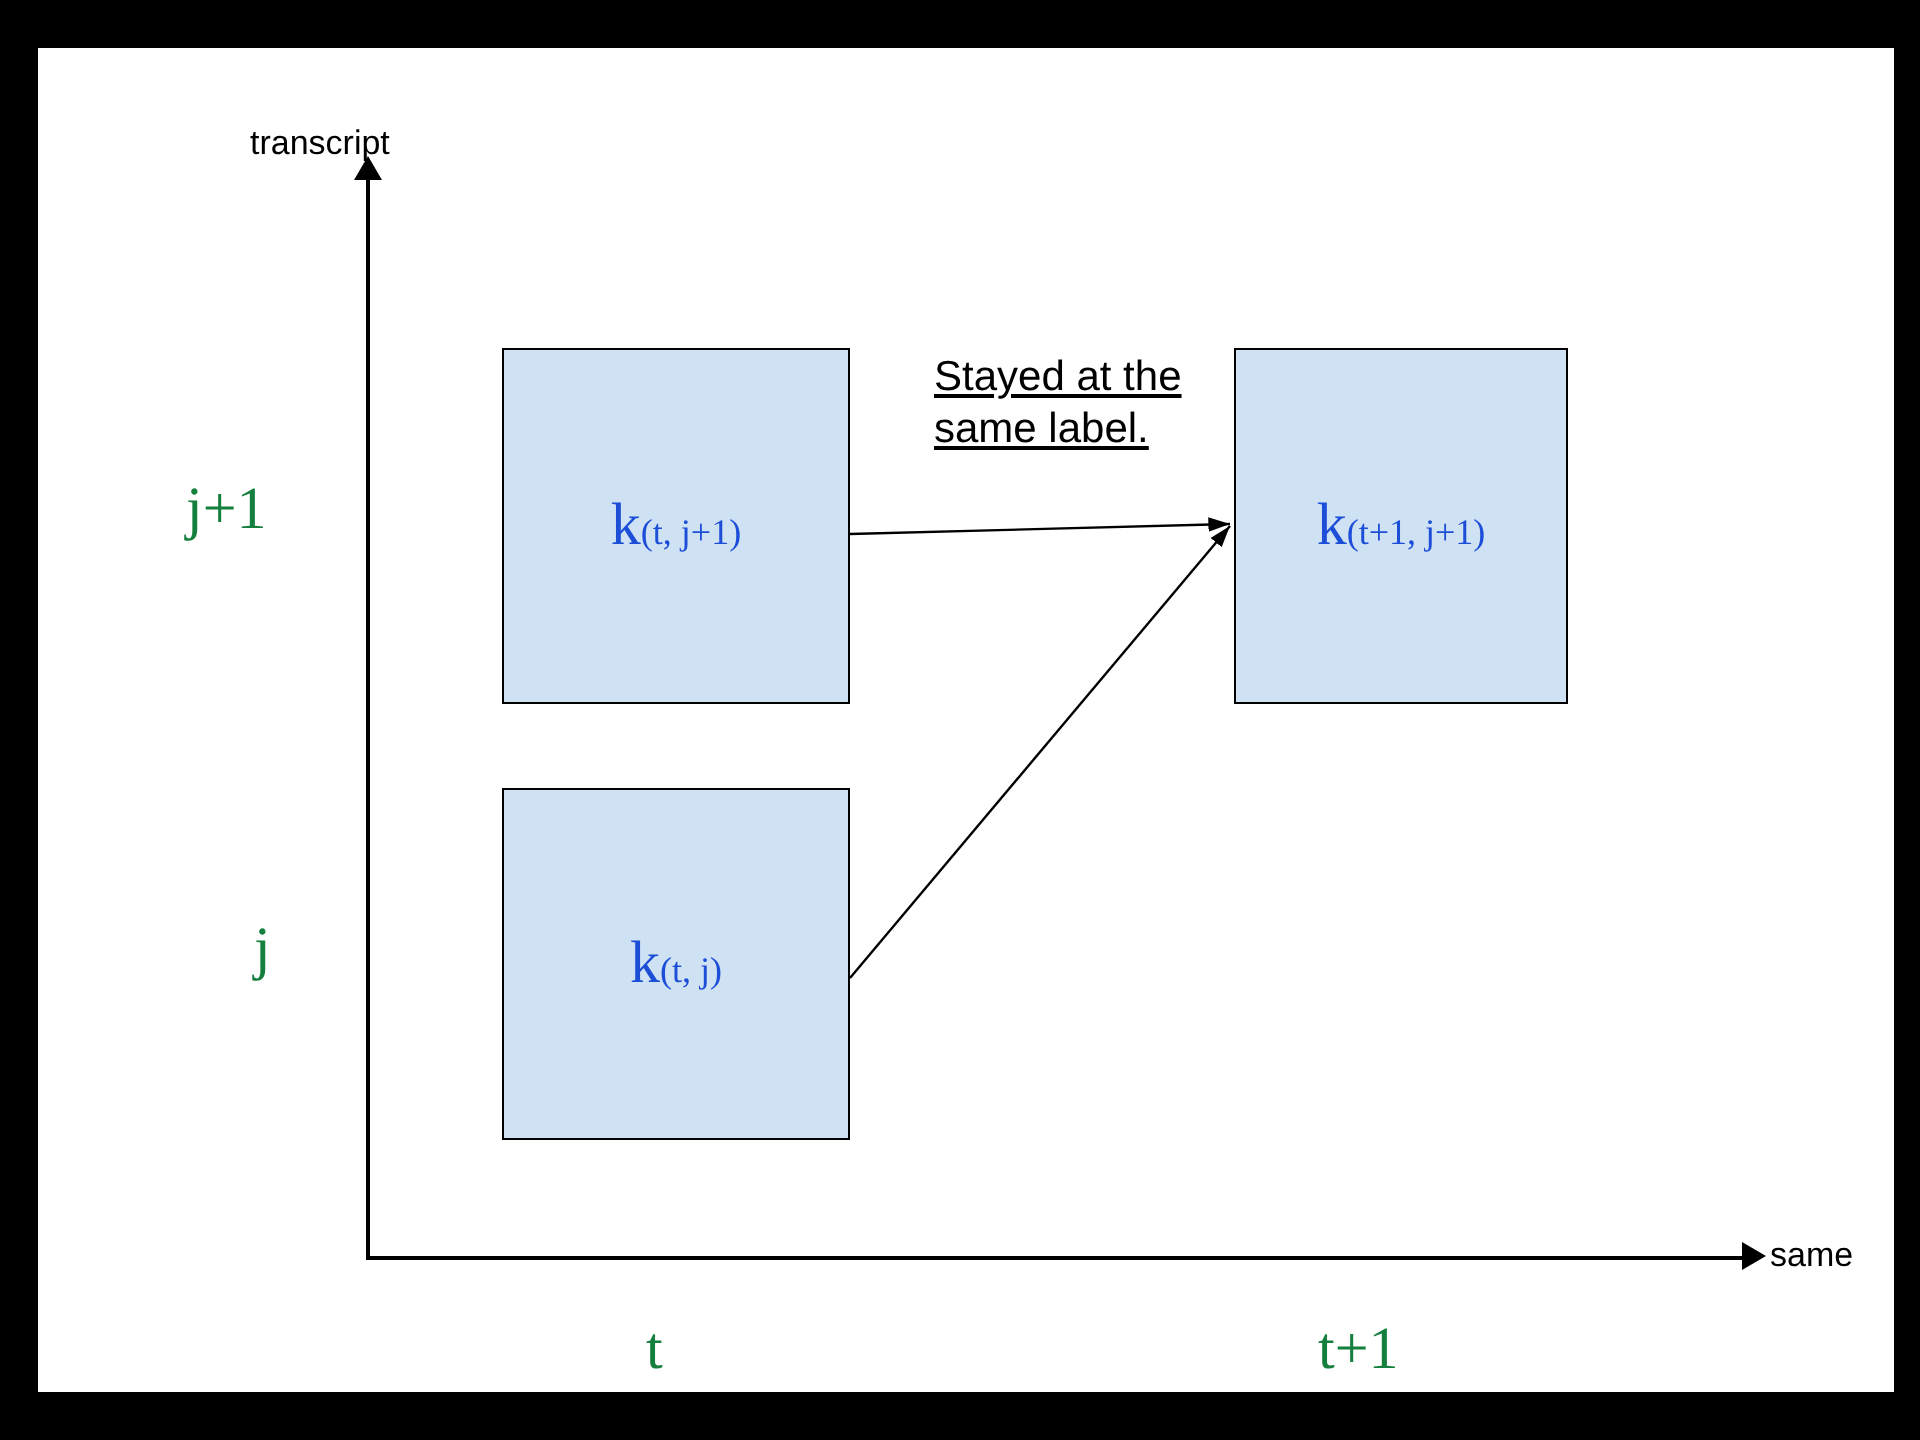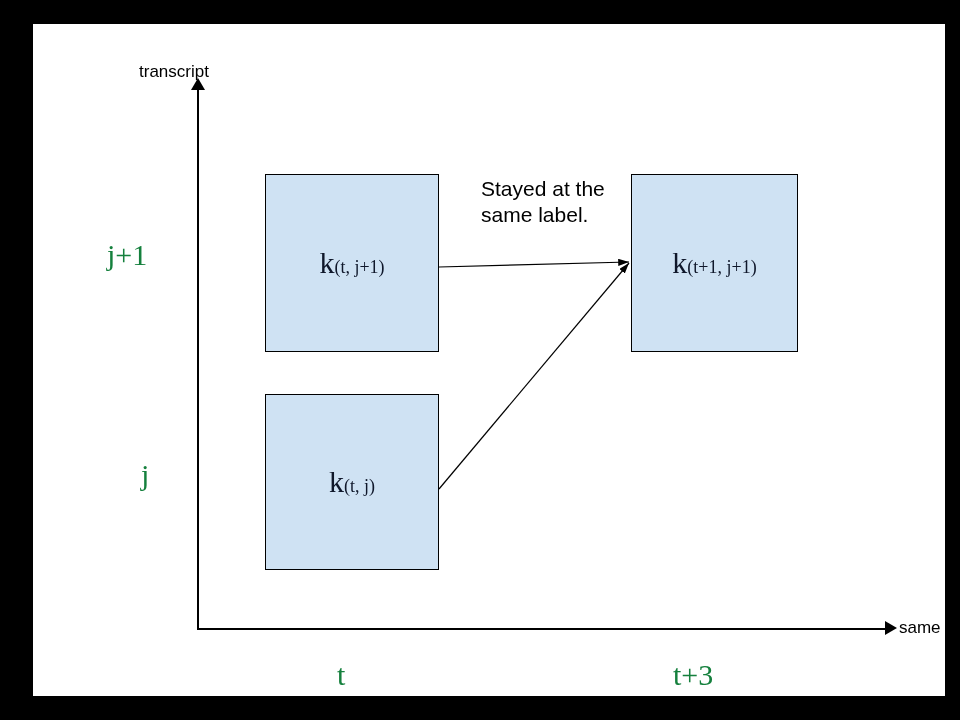--- a/index.html
+++ b/index.html
@@ -6,24 +6,25 @@
       margin: 0;
       padding: 0;
       background: #000;
       width: 960px;
       height: 720px;
       font-family: Georgia, 'Times New Roman', serif;
     }
     .canvas {
       position: absolute;
       top: 24px;
-      left: 33px;
+      left: 19px;
       width: 912px;
       height: 672px;
       background: #fff;
+      padding-left: 16px;
     }
     .y-axis {
       position: absolute;
       left: 164px;
       top: 60px;
       width: 0;
       height: 546px;
       border-left: 2px solid #000;
     }
     .y-arrow {
@@ -79,34 +80,34 @@
       display: flex;
       align-items: center;
       justify-content: center;
       white-space: nowrap;
     }
     .node-tl { left: 232px; top: 150px;  width: 174px; height: 178px; }
     .node-bl { left: 232px; top: 370px; width: 174px; height: 176px; }
     .node-tr { left: 598px; top: 150px;  width: 167px; height: 178px; }
     .klabel {
       font-size: 30px;
-      color: #0f172a;
+      color: #1d4ed8;
     }
     .ksub {
       font-size: 18px;
       vertical-align: baseline;
     }
     .annotation {
       position: absolute;
       font-family: Arial, sans-serif;
       font-size: 21px;
       color: #000;
       line-height: 1.25;
     }
-    .ann-top { left: 448px; top: 152px; }
+    .ann-top { left: 448px; top: 152px; text-decoration: underline; }
     .ann-bot { left: 480px; top: 386px; }
     svg.edges {
       position: absolute;
       left: 0;
       top: 0;
       width: 912px;
       height: 672px;
       pointer-events: none;
     }
   </style>
@@ -119,21 +120,21 @@
   <div class="y-arrow"></div>
   <div class="x-axis"></div>
   <div class="x-arrow"></div>
 
   <div class="axis-label y-label">transcript</div>
   <div class="axis-label x-label">same</div>
 
   <div class="tick-label tick-j">j</div>
   <div class="tick-label tick-jp1">j+1</div>
   <div class="tick-label tick-t">t</div>
-  <div class="tick-label tick-tp1">t+3</div>
+  <div class="tick-label tick-tp1">t+1</div>
 
   <div class="node node-tl">
     <span class="klabel"><span>k</span><span class="ksub">(t, j+1)</span></span>
   </div>
   <div class="node node-bl">
     <span class="klabel"><span>k</span><span class="ksub">(t, j)</span></span>
   </div>
   <div class="node node-tr">
     <span class="klabel"><span>k</span><span class="ksub">(t+1, j+1)</span></span>
   </div>

